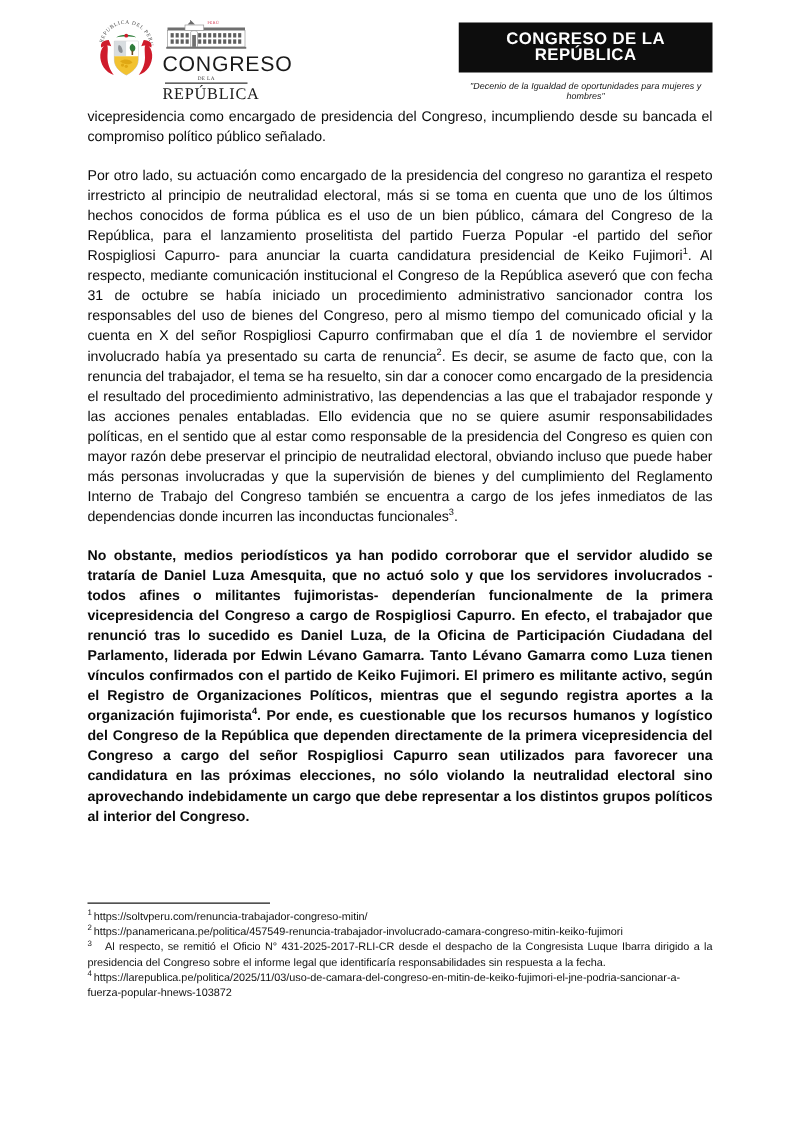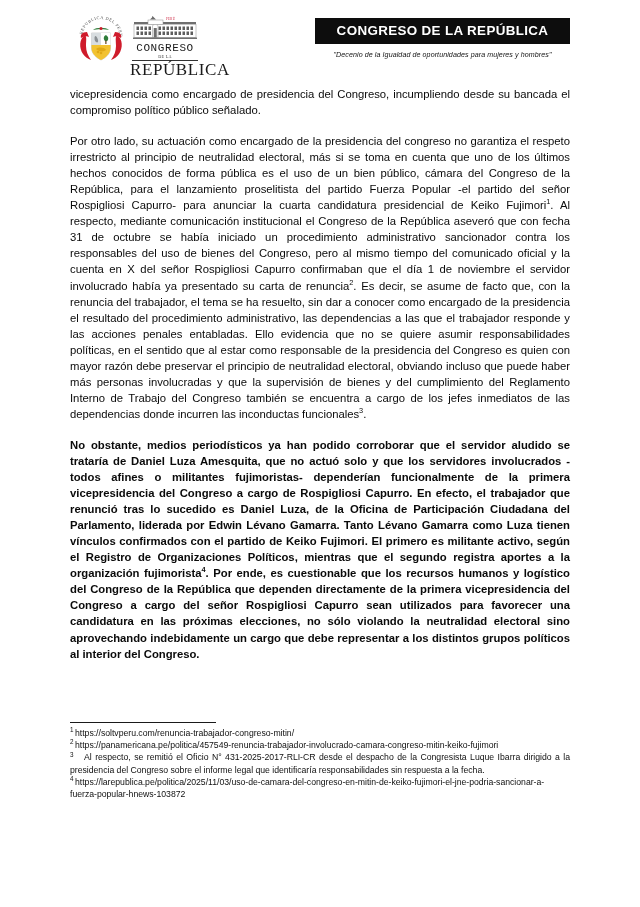--- a/index.html
+++ b/index.html
@@ -49,22 +49,22 @@
     flex: none;
     text-align: center;
     padding-top: 3px;
   }
   .palace-svg {
     display: block;
     width: 70px;
     height: 27px;
   }
   .mark-text-1 {
-    font-family: Liberation Mono, monospace;
-    font-size: 11px;
+    font-family: Liberation Sans, sans-serif;
+    font-size: 17px;
     letter-spacing: 0.6px;
     line-height: 1.05;
     color: #1a1a1a;
     margin-top: 1px;
   }
   .mark-text-mid {
     font-family: "Liberation Serif", serif;
     font-size: 4.2px;
     letter-spacing: 0.3px;
     color: #3a3a3a;
@@ -72,28 +72,28 @@
     margin: 0.5px 0;
   }
   .mark-rule {
     border: 0;
     border-top: 0.7px solid #333;
     margin: 0.5px auto;
     width: 66px;
   }
   .mark-text-2 {
     font-family: "Liberation Serif", serif;
-    font-size: 17px;
+    font-size: 13px;
     letter-spacing: 0.6px;
     line-height: 1.05;
     color: #1a1a1a;
   }
 
   .header-right {
-    width: 255px;
+    width: 203px;
     flex: none;
     padding-top: 6px;
   }
   .banner {
     background: #0d0d0d;
     color: #ffffff;
     text-align: center;
     font-size: 13.4px;
     font-weight: bold;
     letter-spacing: 0.35px;

